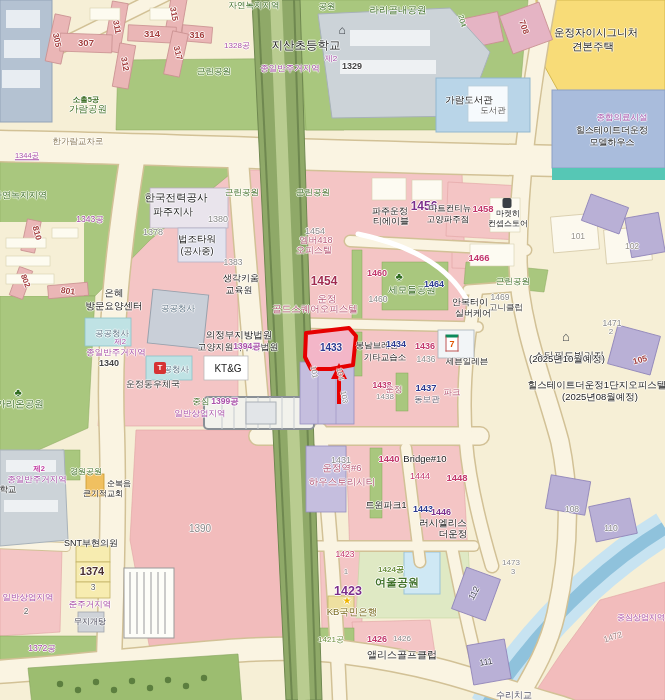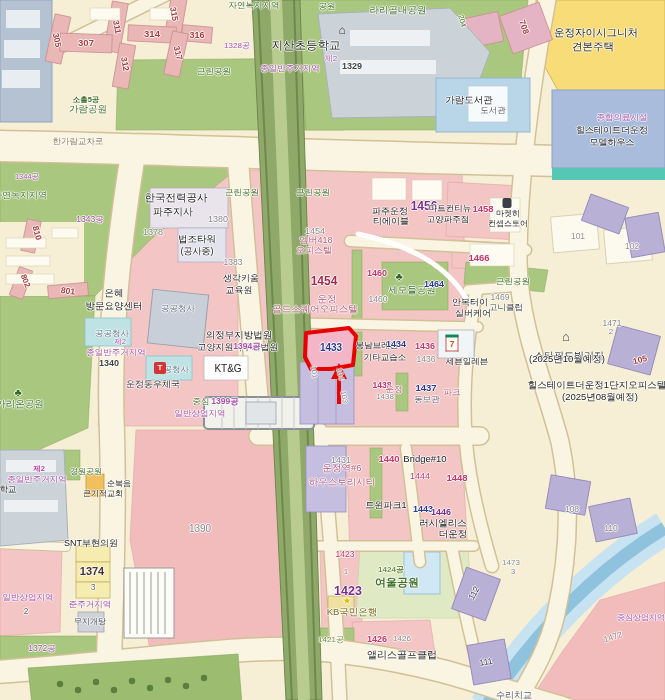--- a/index.html
+++ b/index.html
@@ -278,21 +278,21 @@
       <span class="lb" style="left: 352px; top: 66px; font-size: 9px; color: rgb(68, 68, 68); font-weight: bold; transform: translate(-50%, -50%);">1329</span>
       <span class="lb" style="left: 237px; top: 46px; font-size: 8px; color: rgb(169, 79, 169); transform: translate(-50%, -50%);">1328공</span>
       <span class="lb" style="left: 524px; top: 27px; font-size: 8.5px; color: rgb(163, 61, 61); font-weight: bold; transform: translate(-50%, -50%) rotate(70deg);">708</span>
       <span class="lb" style="left: 596px; top: 32px; font-size: 10.5px; color: rgb(34, 34, 34); transform: translate(-50%, -50%);">운정자이시그니처</span>
       <span class="lb" style="left: 593px; top: 46px; font-size: 10.5px; color: rgb(34, 34, 34); transform: translate(-50%, -50%);">견본주택</span>
       <span class="lb" style="left: 469px; top: 100px; font-size: 9.5px; color: rgb(34, 34, 34); transform: translate(-50%, -50%);">가람도서관</span>
       <span class="lb" style="left: 493px; top: 110px; font-size: 8.5px; color: rgb(85, 85, 85); transform: translate(-50%, -50%);">도서관</span>
       <span class="lb" style="left: 622px; top: 117px; font-size: 8.5px; color: rgb(169, 79, 169); transform: translate(-50%, -50%);">종합의료시설</span>
       <span class="lb" style="left: 612px; top: 130px; font-size: 9px; color: rgb(34, 34, 34); transform: translate(-50%, -50%);">힐스테이트더운정</span>
       <span class="lb" style="left: 612px; top: 142px; font-size: 9px; color: rgb(34, 34, 34); transform: translate(-50%, -50%);">모델하우스</span>
-      <span class="lb" style="left: 27px; top: 177px; font-size: 7.5px; color: rgb(169, 79, 169); transform: translate(-50%, -50%);">1344공</span>
+      <span class="lb" style="left: 27px; top: 156px; font-size: 7.5px; color: rgb(169, 79, 169); transform: translate(-50%, -50%); text-decoration: underline;">1344공</span>
       <span class="lb" style="left: 20px; top: 195px; font-size: 9px; color: rgb(63, 112, 40); transform: translate(-50%, -50%);">자연녹지지역</span>
       <span class="lb" style="left: 176px; top: 197px; font-size: 10.5px; color: rgb(34, 34, 34); transform: translate(-50%, -50%);">한국전력공사</span>
       <span class="lb" style="left: 173px; top: 212px; font-size: 10px; color: rgb(34, 34, 34); transform: translate(-50%, -50%);">파주지사</span>
       <span class="lb" style="left: 90px; top: 219px; font-size: 8.5px; color: rgb(169, 79, 169); transform: translate(-50%, -50%);">1343공</span>
       <span class="lb" style="left: 218px; top: 219px; font-size: 9px; color: rgb(138, 138, 138); transform: translate(-50%, -50%);">1380</span>
       <span class="lb" style="left: 153px; top: 232px; font-size: 9px; color: rgb(138, 138, 138); transform: translate(-50%, -50%);">1378</span>
       <span class="lb" style="left: 197px; top: 239px; font-size: 9.5px; color: rgb(34, 34, 34); transform: translate(-50%, -50%);">법조타워</span>
       <span class="lb" style="left: 197px; top: 251px; font-size: 9px; color: rgb(34, 34, 34); transform: translate(-50%, -50%);">(공사중)</span>
       <span class="lb" style="left: 37px; top: 233px; font-size: 8.5px; color: rgb(163, 61, 61); font-weight: bold; transform: translate(-50%, -50%) rotate(75deg);">810</span>
       <span class="lb" style="left: 25px; top: 281px; font-size: 8px; color: rgb(163, 61, 61); font-weight: bold; transform: translate(-50%, -50%) rotate(70deg);">802</span>

